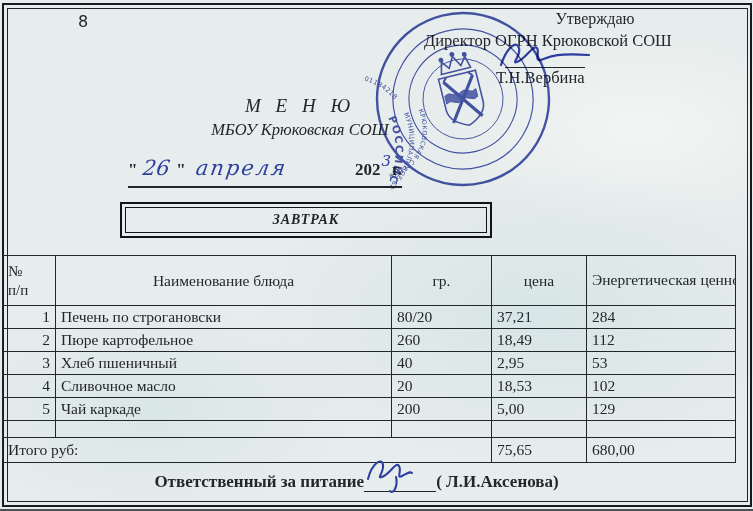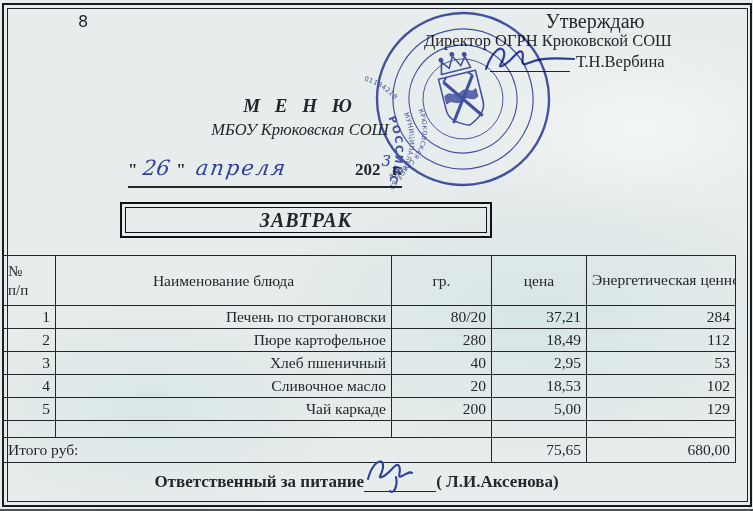--- a/index.html
+++ b/index.html
@@ -15,67 +15,67 @@
       #e7edec;
     color:#23262b;
   }
   .frame-outer { position:absolute; inset:3px 1px 4px 2px; border:2.5px solid #171a1f; pointer-events:none; }
   .frame-inner { position:absolute; inset:8px 5px 9px 7px; border:1.3px solid #20242a; pointer-events:none; }
   .scan-edge-bottom { position:absolute; left:0; right:0; bottom:0; height:2px; background:#4d5254; }
 
   .page-number { position:absolute; left:78px; top:12px; font-family:"DejaVu Sans", sans-serif; font-size:16px; }
 
   
-  .approve-1 { position:absolute; left:510px; top:10px; width:170px; text-align:center; font-size:20px; }
+  .approve-1 { position:absolute; left:510px; top:10px; width:170px; text-align:center; font-size:16px; }
   .approve-2 { position:absolute; left:424px; top:31px; width:310px; font-size:16.5px; }
-  .approve-3 { position:absolute; left:490px; top:52px; font-size:16.5px; display:flex; align-items:flex-end; }
+  .approve-3 { position:absolute; left:490px; top:52px; font-size:16.5px; display:flex; align-items:flex-end;flex-direction:column; }
   .sig-line { display:inline-block; width:80px; border-bottom:1.8px solid #22262b; height:16px; position:relative; }
   .sig-line svg { position:absolute; left:-12px; bottom:-6px; }
   .approve-name { margin-left:6px; }
 
   
   .stamp { position:absolute; left:372px; top:8px; width:182px; height:182px;
            transform:rotate(-14deg); opacity:.88; mix-blend-mode:multiply; }
   .stamp text { fill:#3040a2; font-family:"DejaVu Sans", sans-serif; }
 
   
   .title-block { position:absolute; left:100px; top:95px; width:400px; text-align:center; }
-  .title-menu { font-size:19px; font-weight:bold; font-style:italic; letter-spacing:5px; }
+  .title-menu { font-size:19px; font-weight:normal; font-style:italic; letter-spacing:5px; }
   .title-school { font-size:16.5px; font-weight:normal; font-style:italic; margin-top:3px; }
 
   
   .date-line { position:absolute; left:128px; top:156px; width:274px; display:flex;
                align-items:baseline; border-bottom:2px solid #23262b; padding-bottom:6px;
                font-size:17px; font-weight:bold; }
   .hand { font-family:"DejaVu Serif", serif; font-style:italic; color:#2e3e9f; font-weight:normal; }
   .hand-day { font-size:21px; margin:0 6px; transform:skewX(-8deg); }
   .hand-month { font-size:21px; margin-left:10px; letter-spacing:2px; transform:skewX(-8deg); }
   .date-year { margin-left:auto; }
   .hand-sup { position:relative; top:-9px; font-size:15px; margin:0 1px; }
 
   
   .meal-box { position:absolute; left:120px; top:202px; width:372px; height:36px;
               border:2.5px solid #101317; padding:3px; }
   .meal-box-inner { width:100%; height:100%; border:1.4px solid #101317;
               display:flex; align-items:center; justify-content:center;
-              font-size:20px; font-weight:bold; font-style:italic; letter-spacing:1px; }
+              font-size:14px; font-weight:bold; font-style:italic; letter-spacing:1px; }
 
   
   table.menu { position:absolute; left:2px; top:255px; width:733px; border-collapse:collapse;
                table-layout:fixed; font-size:15.5px; }
   table.menu th, table.menu td { border:1.6px solid #23262b; padding:0 5px; font-weight:normal;
                overflow:hidden; white-space:nowrap; }
   table.menu th { height:50px; vertical-align:middle; }
   th.h-num { text-align:left; font-size:15px; line-height:1.25; }
   th.h-name, th.h-gr, th.h-price { text-align:center; }
   th.h-energy { text-align:left; line-height:1.2; white-space:normal; }
   tr.item td { height:23px; }
   td.c-num { text-align:right; padding-right:2px; }
-  td.c-name { text-align:right; padding-left:6px; }
-  td.c-val { text-align:right; }
+  td.c-name { text-align:left; padding-left:6px; }
+  td.c-val { text-align:left; }
   tr.empty td { height:17px; }
   tr.total td { height:25px; }
   td.total-label { text-align:left; }
 
   
   .footer { position:absolute; left:0; top:472px; width:713px; display:flex;
             justify-content:center; align-items:flex-end; font-size:17px; font-weight:bold; }
   .footer .sig-line { width:72px; }
   .footer-name { }
 </style>
@@ -172,21 +172,21 @@
     <tr class="item">
       <td class="c-num">1</td>
       <td class="c-name">Печень по строгановски</td>
       <td class="c-val">80/20</td>
       <td class="c-val">37,21</td>
       <td class="c-val">284</td>
     </tr>
     <tr class="item">
       <td class="c-num">2</td>
       <td class="c-name">Пюре картофельное</td>
-      <td class="c-val">280</td>
+      <td class="c-val">260</td>
       <td class="c-val">18,49</td>
       <td class="c-val">112</td>
     </tr>
     <tr class="item">
       <td class="c-num">3</td>
       <td class="c-name">Хлеб пшеничный</td>
       <td class="c-val">40</td>
       <td class="c-val">2,95</td>
       <td class="c-val">53</td>
     </tr>

